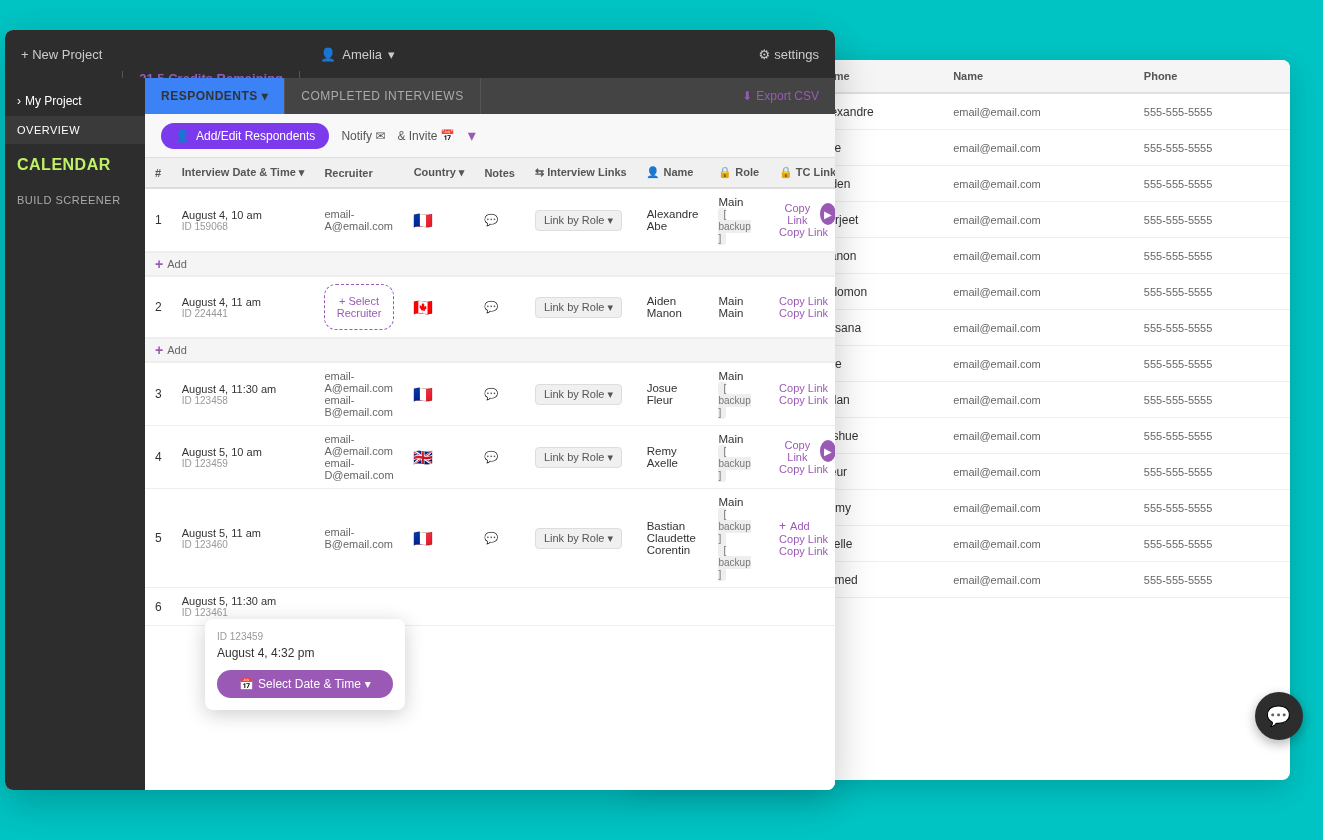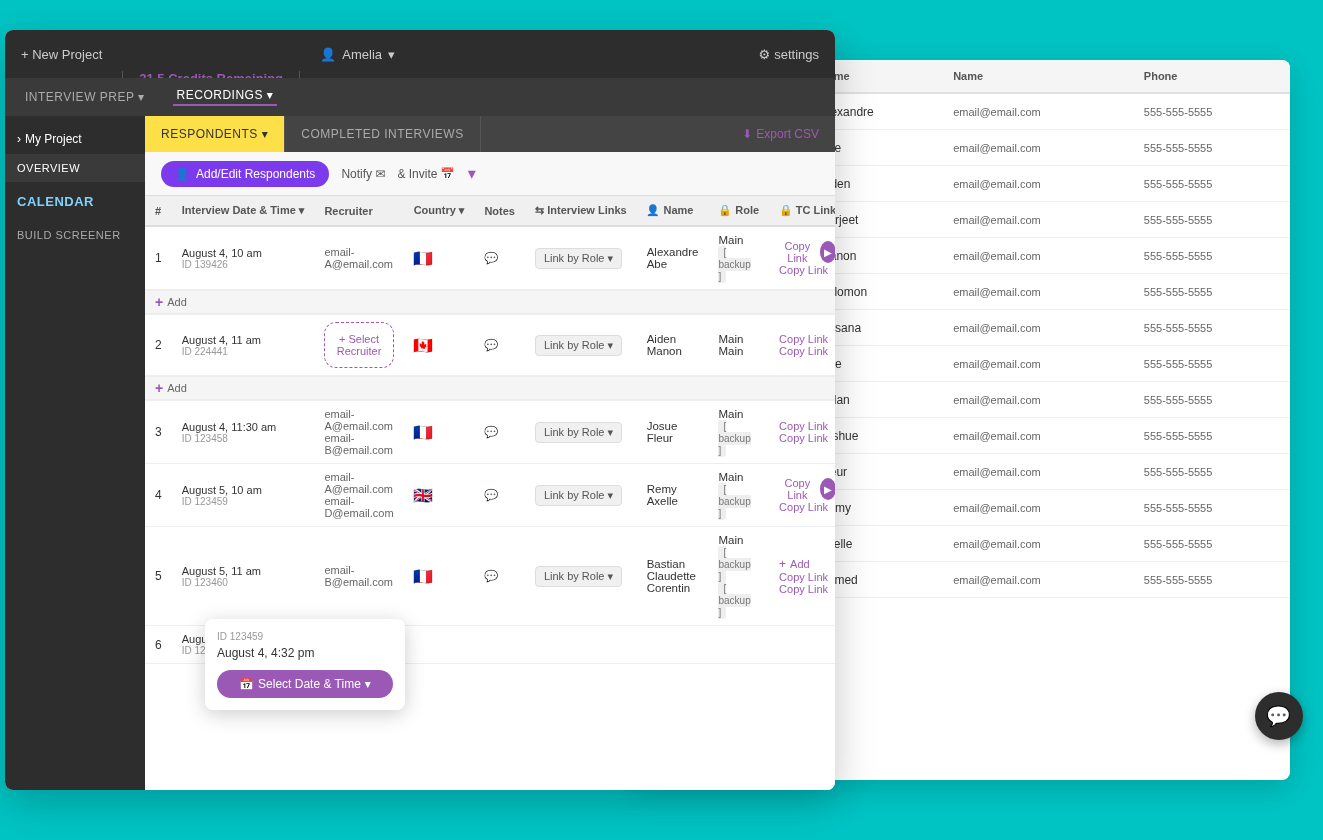--- a/index.html
+++ b/index.html
@@ -189,23 +189,23 @@
       font-size: 12px;
       padding: 0 16px;
       display: flex;
       align-items: center;
       cursor: pointer;
       text-transform: uppercase;
       letter-spacing: 0.5px;
       border-right: 1px solid #555;
     }
     .tab-bar .tab.active {
-      background: #fde047;
+      background: #3b82f6;
       color: #333;
-      font-weight: 400;
+      font-weight: 700;
     }
     .tab-bar .export-btn {
       margin-left: auto;
       color: #9b59b6;
       font-size: 12px;
       padding: 0 16px;
       display: flex;
       align-items: center;
       gap: 4px;
       cursor: pointer;
@@ -274,23 +274,23 @@
       padding: 8px 12px;
       cursor: pointer;
       text-transform: uppercase;
       letter-spacing: 0.5px;
     }
     .sidebar .sidebar-item.active {
       color: #fff;
       background: #3a3a3a;
     }
     .sidebar .sidebar-item.calendar-item {
-      color: #7dd3fc;
+      color: #bef264;
       font-weight: 700;
-      font-size: 13px;
+      font-size: 16px;
       padding: 12px 12px;
     }
 
     
     .respondents-area {
       flex: 1;
       overflow: auto;
       background: #fff;
     }
     .respondents-table {
@@ -596,24 +596,20 @@
       <span>👤</span>
       <span>Amelia</span>
       <span>▾</span>
     </div>
     <div class="settings-area">
       <span>⚙</span>
       <span>settings</span>
     </div>
   </div>
 
-  <div class="second-nav">
-    <span class="nav-item">INTERVIEW PREP ▾</span>
-    <span class="nav-item active">RECORDINGS ▾</span>
-  </div>
 
   <div class="content-wrapper">
 
     <div class="sidebar">
       <div class="project-name">
         <span>›</span>
         <span>My Project</span>
       </div>
       <div class="sidebar-item active">
         <span>OVERVIEW</span>
@@ -668,21 +664,21 @@
             <th>🔒 Role</th>
             <th>🔒 TC Link</th>
           </tr>
         </thead>
         <tbody>
 
           <tr>
             <td class="number-cell">1</td>
             <td class="date-cell">
               <div class="date-main">August 4, 10 am</div>
-              <div class="date-id">ID 139426</div>
+              <div class="date-id">ID 159068</div>
             </td>
             <td>
               <div class="email-cell">email-A@email.com</div>
             </td>
             <td>
               <span class="flag-icon">🇫🇷</span>
             </td>
             <td>
               <span>💬</span>
             </td>

